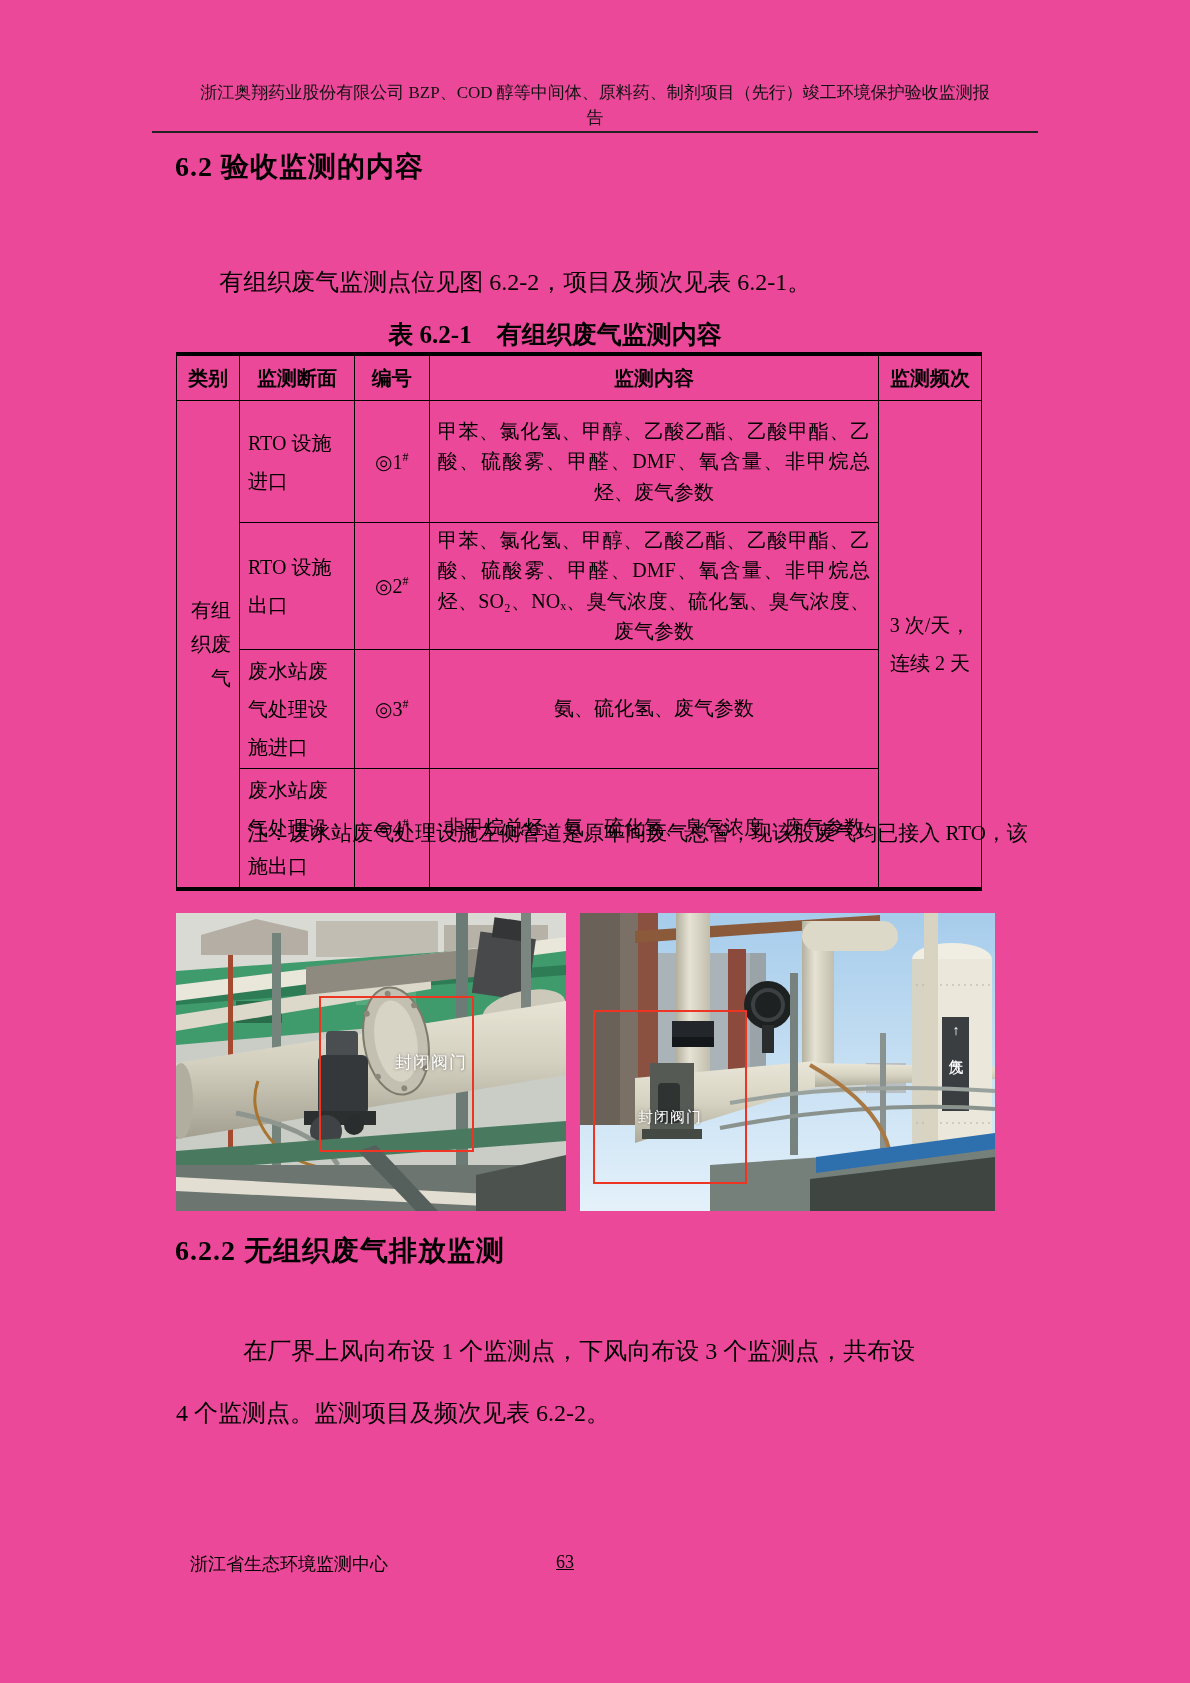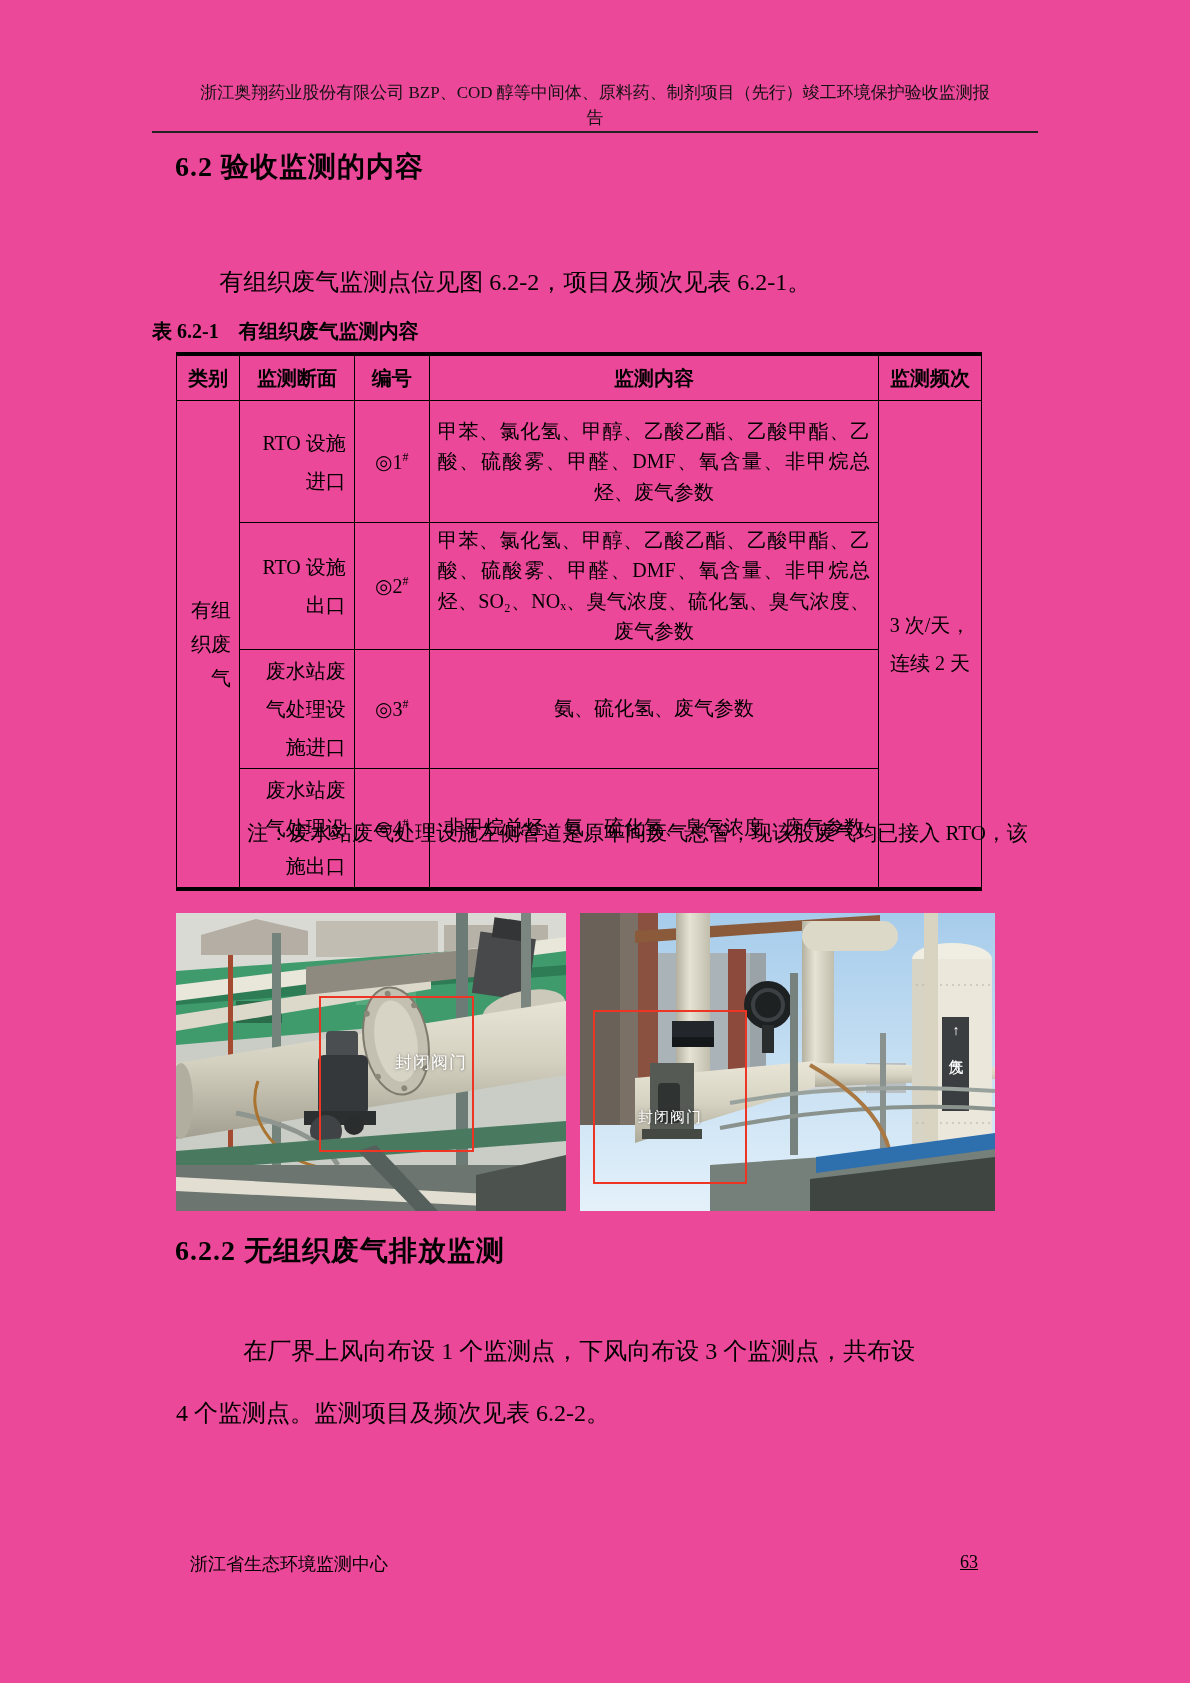--- a/index.html
+++ b/index.html
@@ -12,29 +12,29 @@
   
   .h-main{position:absolute;left:175px;font-size:28px;font-weight:bold;letter-spacing:1px;}
   .h62{top:148px;}
   .h621{top:210px;}
   .h622{top:1232px;}
   
   .para{position:absolute;left:152px;width:838px;font-size:24px;text-align:justify;}
   .p621{top:266px;text-indent:2.8em;}
   .p622{top:1296px;line-height:62px;text-indent:2.8em;margin-left:24px;}
   
-  .caption{position:absolute;top:318px;left:152px;width:806px;text-align:left;
-           font-size:20px;font-weight:bold;}
+  .caption{position:absolute;top:318px;left:152px;width:806px;text-align:center;
+           font-size:25px;font-weight:bold;}
   
   table.mon{position:absolute;top:352px;left:152px;width:806px;border-collapse:collapse;
             border-top:4px solid #000;border-bottom:4px solid #000;font-size:20px;margin-left:24px;}
   table.mon td,table.mon th{border:1px solid #000;padding:2px 8px;vertical-align:middle;}
   table.mon th{font-weight:bold;text-align:center;height:40px;}
   td.cat{text-align:right;line-height:1.7;}
-  td.sect{text-align:right;line-height:1.9;}
+  td.sect{text-align:left;line-height:1.9;}
   td.code{text-align:center;white-space:nowrap;}
   td.cont{text-align:justify;text-align-last:center;line-height:1.52;padding:4px 10px;}
   td.freq{text-align:center;line-height:1.9;}
   tr.r1{height:122px;}
   tr.r2{height:104px;}
   tr.r3{height:90px;}
   tr.r4{height:88px;}
   sup{font-size:12px;}
   
   .note{position:absolute;top:808px;left:160px;width:886px;font-size:21px;line-height:50px;
@@ -48,21 +48,21 @@
   .red-box{position:absolute;border:2px solid #ee3524;background:transparent;}
   .rb-left{left:143px;top:83px;width:151px;height:152px;}
   .rb-right{left:13px;top:97px;width:150px;height:170px;}
   .anno{position:absolute;color:#fff;font-size:17px;letter-spacing:1px;
         font-family:"Liberation Sans","DejaVu Sans",sans-serif;text-shadow:0 0 3px rgba(0,0,0,.55);}
   .an-left{left:200px;top:138px;width:110px;text-align:center;}
   .an-right{left:35px;top:195px;width:110px;text-align:center;font-size:15px;}
   
   .footer{position:absolute;top:1552px;left:0;width:1190px;font-size:18px;}
   .footer .org{position:absolute;left:190px;}
-  .footer .pagenum{position:absolute;left:152px;width:826px;text-align:right;text-decoration:underline;}
+  .footer .pagenum{position:absolute;left:152px;width:826px;text-align:center;text-decoration:underline;}
 </style>
 </head>
 <body>
 
 <div class="page">
 
   <div class="hdr">
     <div>浙江奥翔药业股份有限公司 BZP、COD 醇等中间体、原料药、制剂项目（先行）竣工环境保护验收监测报</div>
     <div>告</div>
   </div>

